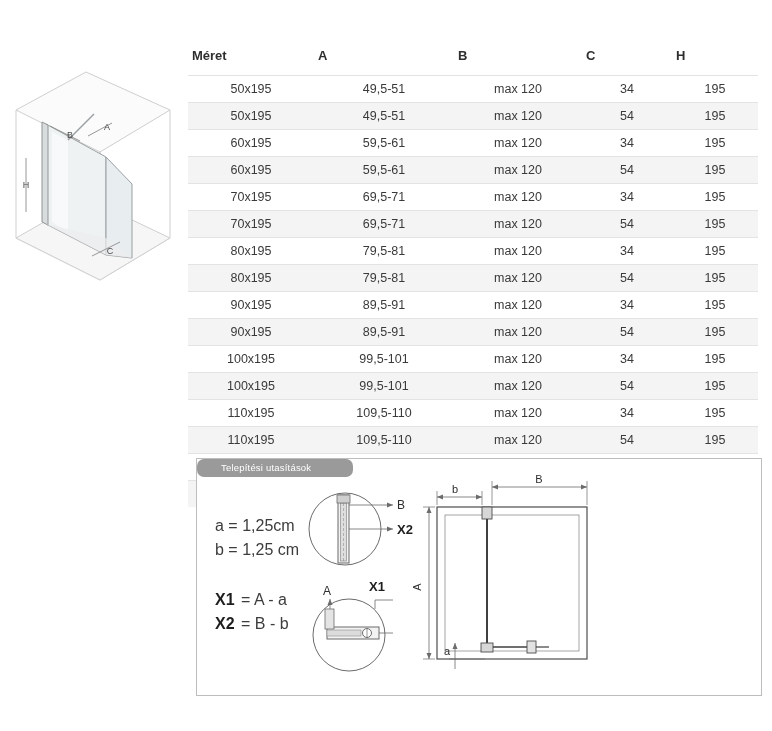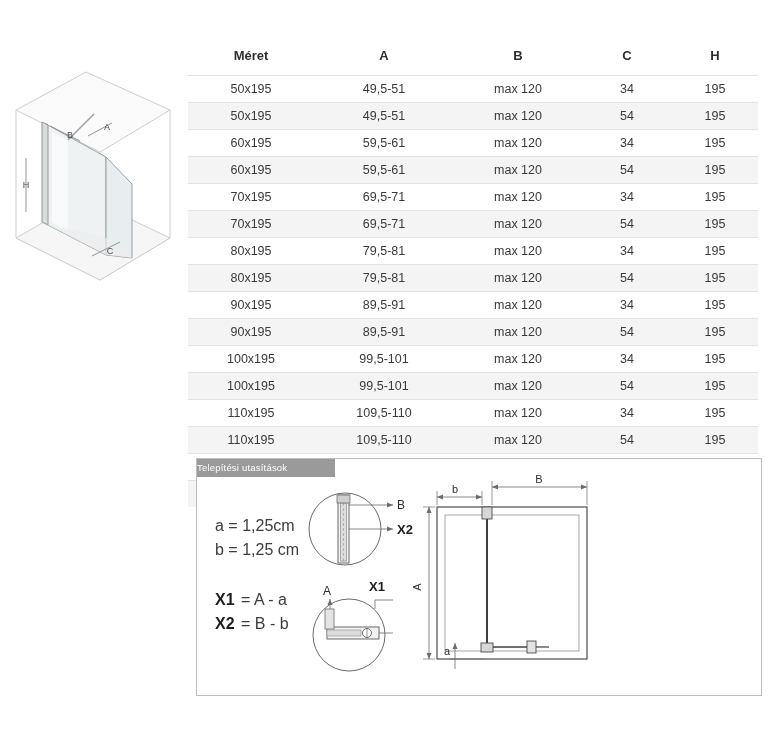--- a/index.html
+++ b/index.html
@@ -33,21 +33,21 @@
     top: 40px;
     width: 570px;
     border-collapse: collapse;
     font-size: 12.5px;
   }
   #spec-table th {
     font-size: 13px;
     font-weight: bold;
     color: #2e2e2e;
     padding: 8px 4px 12px 4px;
-    text-align: center;
+    text-align: left;
   }
   #spec-table td {
     text-align: center;
     padding: 6px 4px;
     color: #3a3a3a;
     border-top: 1px solid #e3e3e3;
   }
   #spec-table tbody tr:nth-child(even) {
     background: #f4f4f4;
   }
@@ -68,29 +68,30 @@
     width: 566px;
     height: 238px;
     border: 1px solid #bdbdbd;
     background: #ffffff;
     box-sizing: border-box;
   }
   #install-tab {
     position: absolute;
     left: 0;
     top: 0;
-    width: 138px;
+    width: 156px;
     height: 18px;
     background: #9a9a9a;
     color: #ffffff;
     font-size: 9.5px;
     line-height: 18px;
-    padding-left: 0;
+    padding-left: 24px;
     box-sizing: border-box;
     letter-spacing: 0.2px;
+    border-radius: 7px;
   }
   #install-svg {
     position: absolute;
     left: 0;
     top: 0;
   }
   .fml {
     font-family: "Liberation Sans", sans-serif;
   }
 </style>

